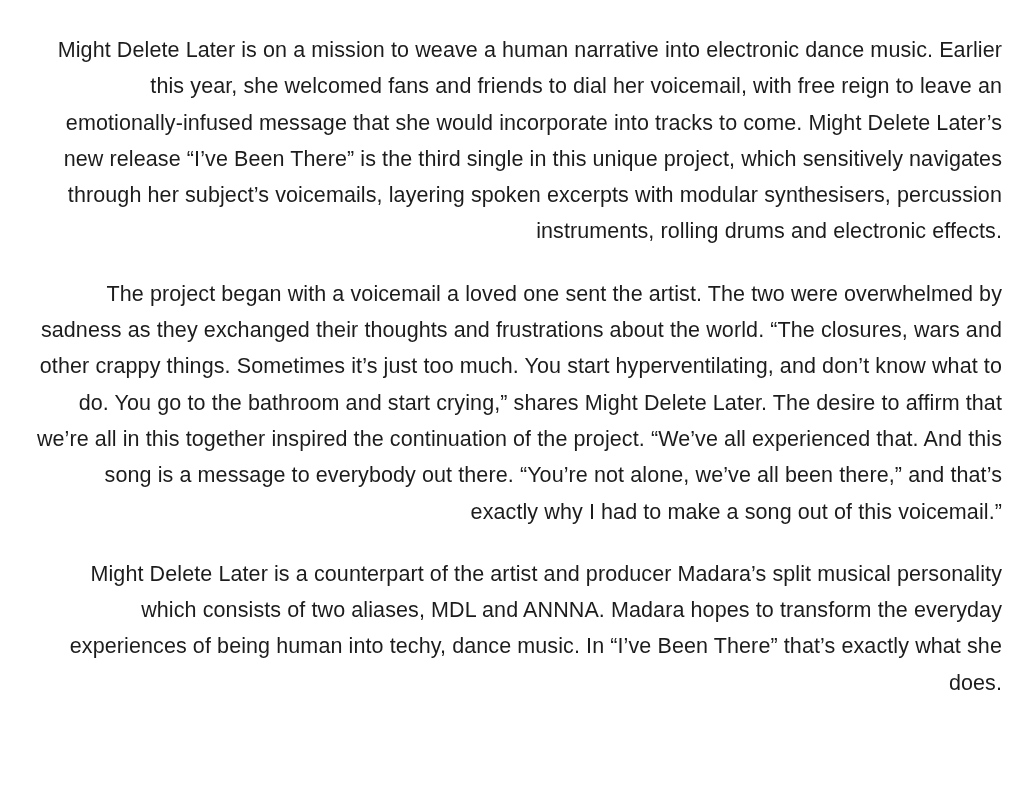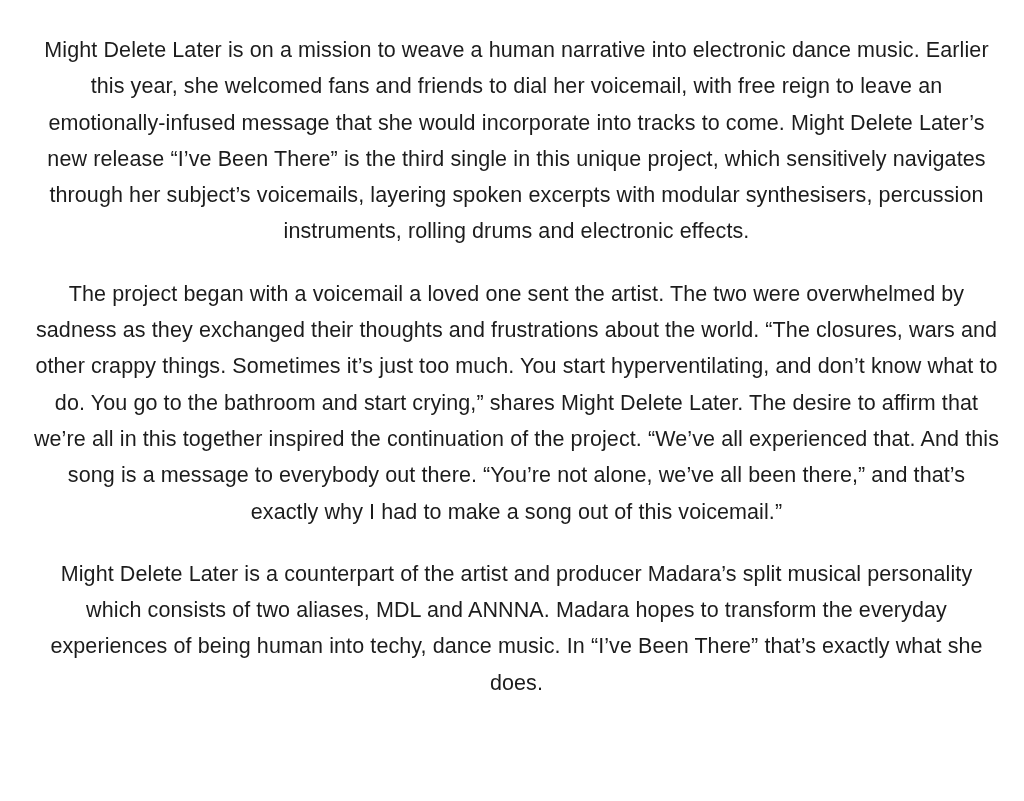--- a/index.html
+++ b/index.html
@@ -19,21 +19,21 @@
     width: 1024px;
     padding: 32px 22px 0 31px;
   }
   .paragraph {
     font-size: 21.5px;
     line-height: 36.3px;
     letter-spacing: 0.1px;
     color: #1c1c1c;
     margin: 0 0 26px 0;
     font-weight: 400;
-    text-align: center;
+    text-align: right;
   }
   .paragraph:last-child {
     margin-bottom: 8px;
   }
 </style>
 </head>
 <body>
 
 <div class="article">
   <p class="paragraph">Might Delete Later is on a mission to weave a human narrative into electronic dance music. Earlier this year, she welcomed fans and friends to dial her voicemail, with free reign to leave an emotionally-infused message that she would incorporate into tracks to come. Might Delete Later’s new release “I’ve Been There” is the third single in this unique project, which sensitively navigates through her subject’s voicemails, layering spoken excerpts with modular synthesisers, percussion instruments, rolling drums and electronic effects.</p>

